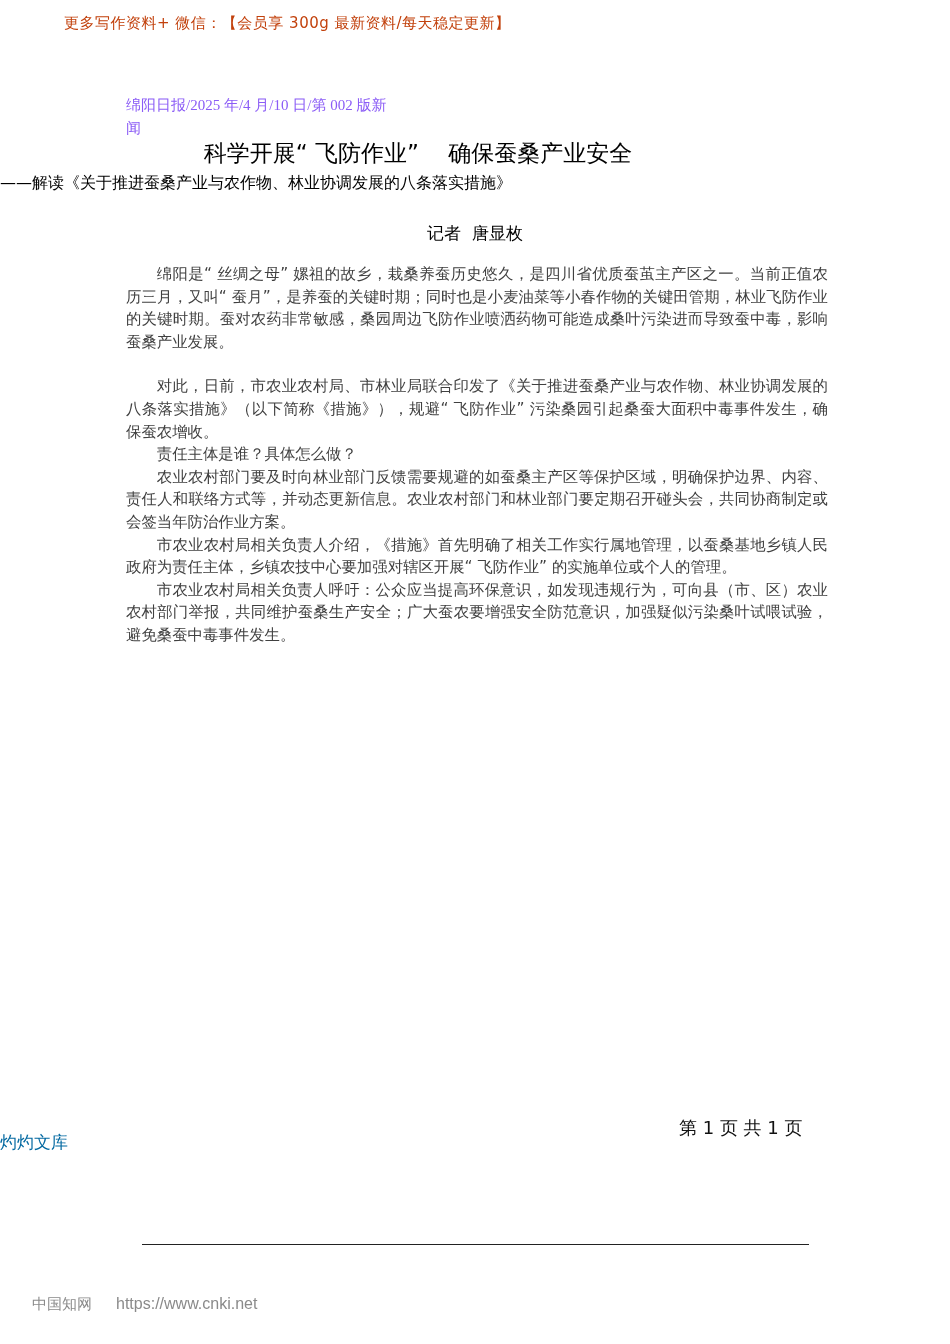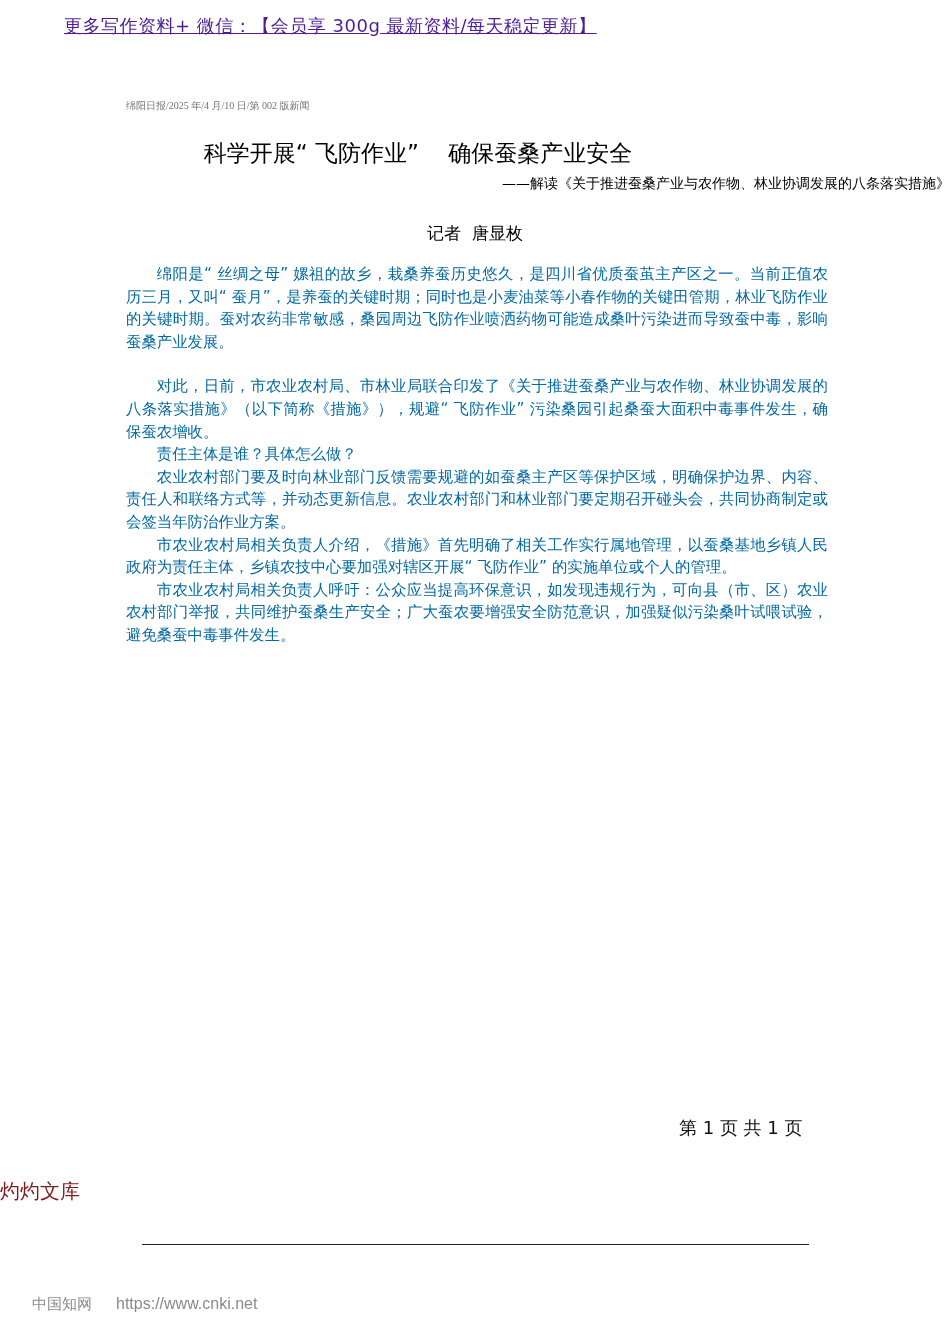--- a/index.html
+++ b/index.html
@@ -3,52 +3,52 @@
 <meta charset="utf-8">
 <style>
   html, body { margin: 0; padding: 0; }
   body {
     width: 950px; height: 1344px; position: relative; overflow: hidden;
     background: #ffffff; color: #111111;
     font-family: "DejaVu Sans", "Liberation Sans", sans-serif;
   }
   .promo {
     position: absolute; left: 64px; top: 14px;
-    font-size: 18px; color: #4c1d95; letter-spacing: 0.5px; white-space: nowrap; text-decoration: underline;
+    font-size: 15px; color: #c2410c; letter-spacing: 0.5px; white-space: nowrap;
   }
   .meta {
     position: absolute; left: 126px; top: 94px; width: 270px;
     font-family: "Liberation Serif", "DejaVu Serif", serif;
-    font-size: 10px; line-height: 23px; color: #737373;
+    font-size: 15px; line-height: 23px; color: #8b5cf6;
   }
   .title {
     position: absolute; left: 0; width: 836px; top: 138px; text-align: center;
     font-size: 23px; line-height: 30px; color: #000; white-space: pre;
   }
   .subtitle {
-    position: absolute; left: 0; width: 950px; top: 170px; text-align: right;
-    font-size: 14px; line-height: 26px; color: #000; white-space: nowrap;
+    position: absolute; left: 0; width: 950px; top: 170px; text-align: left;
+    font-size: 16px; line-height: 26px; color: #000; white-space: nowrap;
   }
   .byline {
     position: absolute; left: 0; width: 950px; top: 220px; text-align: center;
     font-size: 17px; line-height: 26px; color: #000; white-space: pre;
   }
   .article {
     position: absolute; left: 126px; top: 263px; width: 702px;
-    font-size: 15.4px; line-height: 22.6px; color: #0369a1; text-align: justify;
+    font-size: 15.4px; line-height: 22.6px; color: #404040; text-align: justify;
   }
   .article p { margin: 0; text-indent: 2em; }
   .article p.gap { margin-top: 22px; }
   .pageno {
     position: absolute; left: 679px; top: 1116px;
     font-size: 18px; color: #111; white-space: nowrap;
   }
   .library {
-    position: absolute; left: 0; top: 1178px;
-    font-size: 20px; color: #7f1d1d; white-space: nowrap;
+    position: absolute; left: 0; top: 1131px;
+    font-size: 17px; color: #0369a1; white-space: nowrap;
   }
   .rule {
     position: absolute; left: 142px; top: 1244px; width: 667px; height: 1px;
     background: #222;
   }
   .cnki {
     position: absolute; left: 32px; top: 1295px; white-space: nowrap;
     font-family: "DejaVu Serif", "Liberation Serif", serif; font-size: 15px; color: #8a8a8a;
   }
   .cnki .url { margin-left: 24px; font-family: Liberation Sans, sans-serif; font-size: 16px; margin-top: 32px; }

